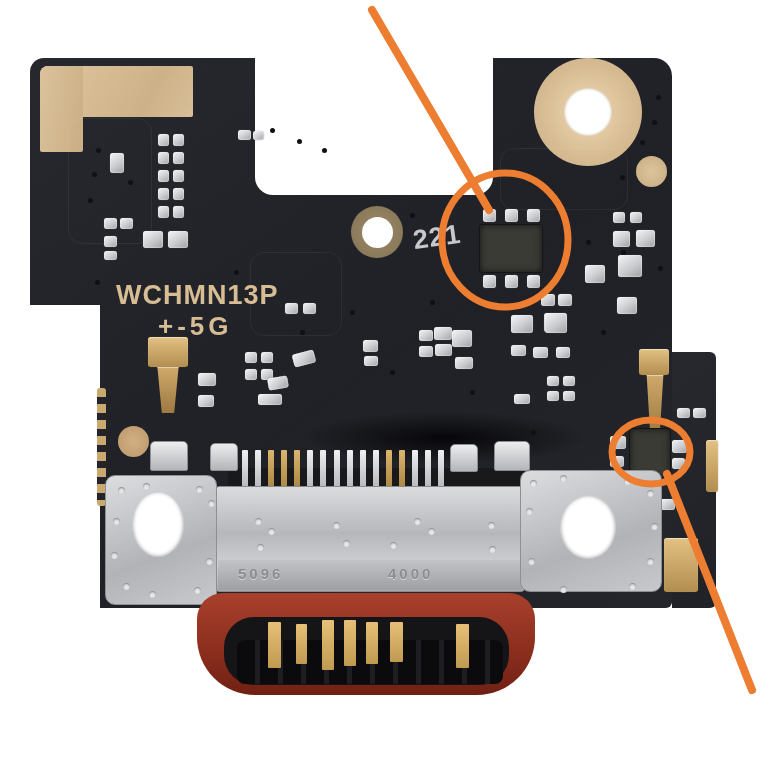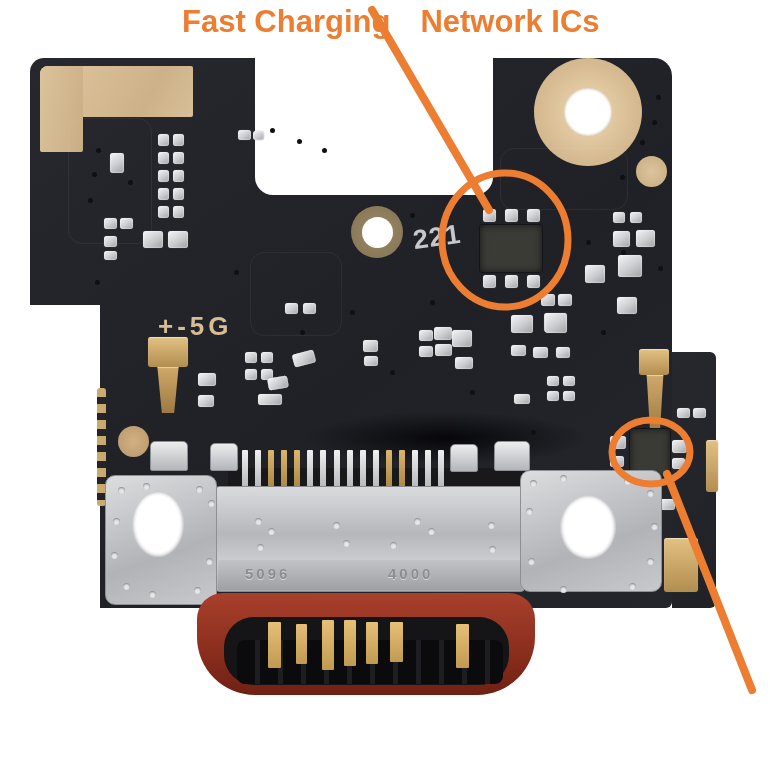--- a/index.html
+++ b/index.html
@@ -77,21 +77,21 @@
   #tab2{left:210px;top:443px;width:28px;height:28px;}
   #tab3{left:450px;top:444px;width:28px;height:28px;}
   #tab4{left:494px;top:441px;width:36px;height:30px;}
   .shield-body{left:215px;top:486px;width:310px;height:106px;
     background:linear-gradient(180deg,#dadbdd,#b6b7bb 45%,#cfd0d2 75%,#a9aaae);
     border:1px solid #898a8e;border-radius:4px;}
   .shield-strip{left:218px;top:560px;width:304px;height:30px;
     background:linear-gradient(180deg,#c2c3c6,#9fa0a4);border-radius:2px;}
   .stamp{top:565px;font-size:15px;font-weight:700;letter-spacing:3px;color:#8c8d92;
     text-shadow:0 1px 0 rgba(255,255,255,.5);}
-  #stamp-left{left:245px;}
+  #stamp-left{left:238px;}
   #stamp-right{left:388px;}
   .wing{background:linear-gradient(160deg,#dcdddf,#b2b3b7 60%,#c8c9cc);
     border:1px solid #8e8f93;border-radius:10px;}
   #wing-left{left:105px;top:475px;width:112px;height:130px;}
   #wing-right{left:520px;top:470px;width:142px;height:122px;}
   .wing-hole{background:#ffffff;border-radius:50%;box-shadow:inset 0 0 4px #85868a;}
   #wing-hole-left{left:132px;top:491px;width:52px;height:66px;}
   #wing-hole-right{left:560px;top:495px;width:56px;height:64px;}
   .gasket{left:197px;top:593px;width:338px;height:102px;
     background:linear-gradient(180deg,#a8402c,#8a2d1d 60%,#6f2013);
@@ -234,20 +234,21 @@
       <div class="via" style="left: 95px; top: 280px;"></div>
       <div class="via" style="left: 620px; top: 175px;"></div>
       <div class="via" style="left: 640px; top: 140px;"></div>
       <div class="via" style="left: 531px; top: 430px;"></div>
       <div class="via" style="left: 601px; top: 330px;"></div>
     </div>
 
   <div id="ic1" class="ic"></div>
   <div id="ic2" class="ic"></div>
 
+  <div id="silk-model" class="silk">WCHMN13P</div>
   <div id="silk-variant" class="silk">+-5G</div>
   <div id="silk-batch">221</div>
 
   <div class="pin-housing"></div>
   <div id="pin-row" class="layer">
       <div class="pin" style="left: 242px;"></div>
       <div class="pin" style="left: 255px;"></div>
       <div class="pin gold" style="left: 268px;"></div>
       <div class="pin gold" style="left: 281px;"></div>
       <div class="pin gold" style="left: 294px;"></div>
@@ -320,17 +321,13 @@
       <div class="tpin" style="left: 456px; top: 624px; width: 13px; height: 44px;"></div>
     </div>
 
   <svg id="ann" width="770" height="772" viewBox="0 0 770 772">
     <line x1="372" y1="10" x2="489" y2="210" stroke-width="8" stroke-linecap="round" fill="none" stroke="#ED7D31"></line>
     <ellipse cx="505" cy="240" rx="63" ry="67" stroke-width="7" fill="none" stroke="#ED7D31"></ellipse>
     <ellipse cx="651" cy="452" rx="39" ry="32" stroke-width="7" fill="none" stroke="#ED7D31"></ellipse>
     <line x1="667" y1="474" x2="752" y2="690" stroke-width="8" stroke-linecap="round" fill="none" stroke="#ED7D31"></line>
   </svg>
 
-  <div id="title-bar">
-    <span>Fast Charging</span>
-    <span>Network ICs</span>
-  </div>
 </div>
 
 </body></html>

